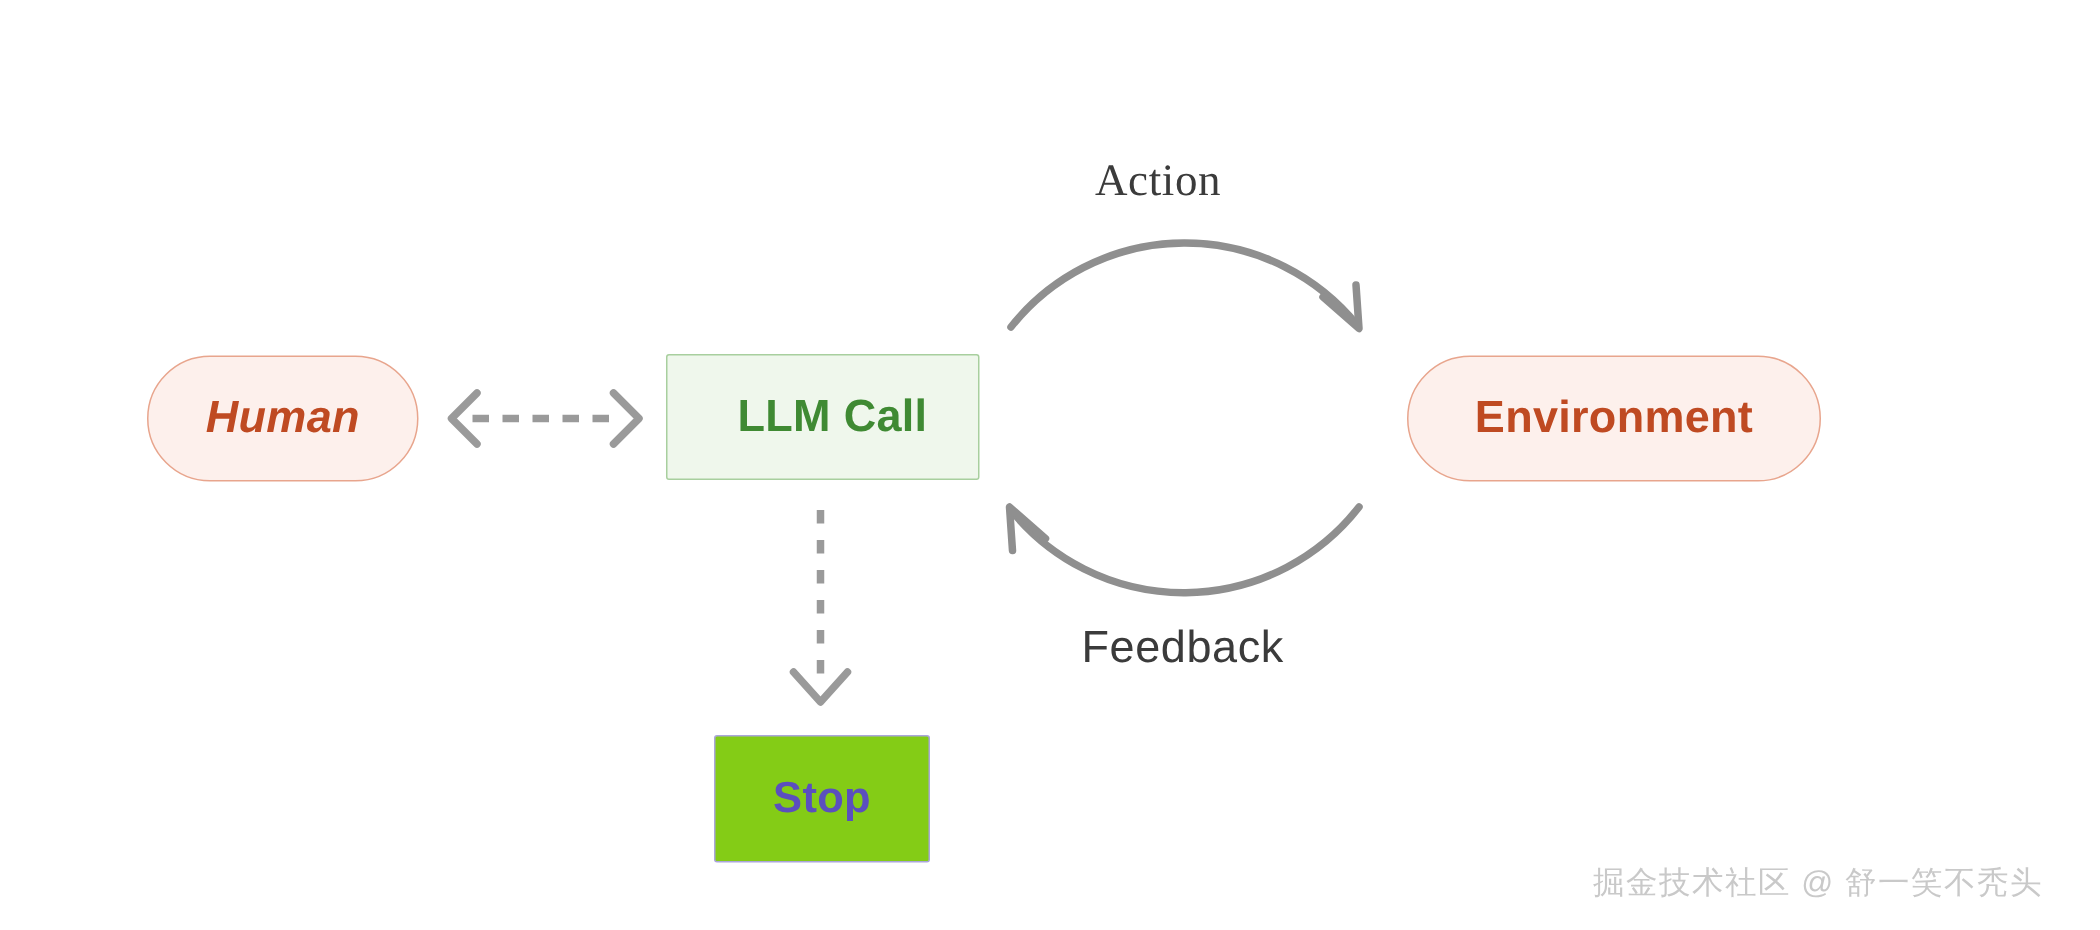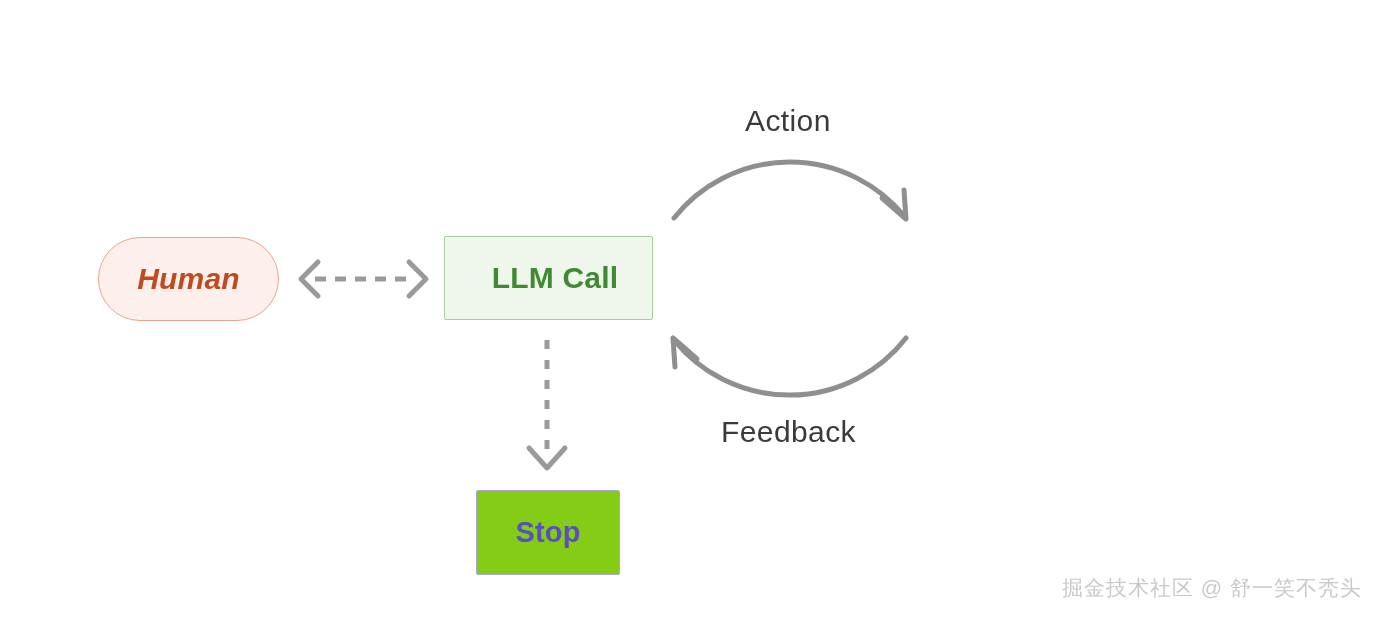--- a/index.html
+++ b/index.html
@@ -85,21 +85,21 @@
 
   .edge-label {
     position: absolute;
     color: #3b3b3b;
     font-size: 30px;
     font-weight: 400;
     letter-spacing: 0.4px;
     white-space: nowrap;
     user-select: none;
   }
-  #label-action   { left: 745px; top: 104px; }
+  #label-action   { left: 730px; top: 104px; font-family: Liberation Serif, serif; }
   #label-feedback { left: 721px; top: 415px; text-align: center; }
 
   #arrows {
     position: absolute;
     left: 0;
     top: 0;
     width: 1400px;
     height: 620px;
     pointer-events: none;
   }
@@ -155,20 +155,23 @@
   </svg>
 
   <div class="node" id="node-human">
     <span>Human</span>
   </div>
 
   <div class="node" id="node-llm">
     <span>LLM Call</span>
   </div>
 
+  <div class="node" id="node-environment">
+    <span>Environment</span>
+  </div>
 
   <div class="node" id="node-stop">
     <span>Stop</span>
   </div>
 
   <div class="edge-label" id="label-action">Action</div>
 
   <div class="edge-label" id="label-feedback">Feedback</div>
 
   <div id="watermark">掘金技术社区 @ 舒一笑不秃头</div>

